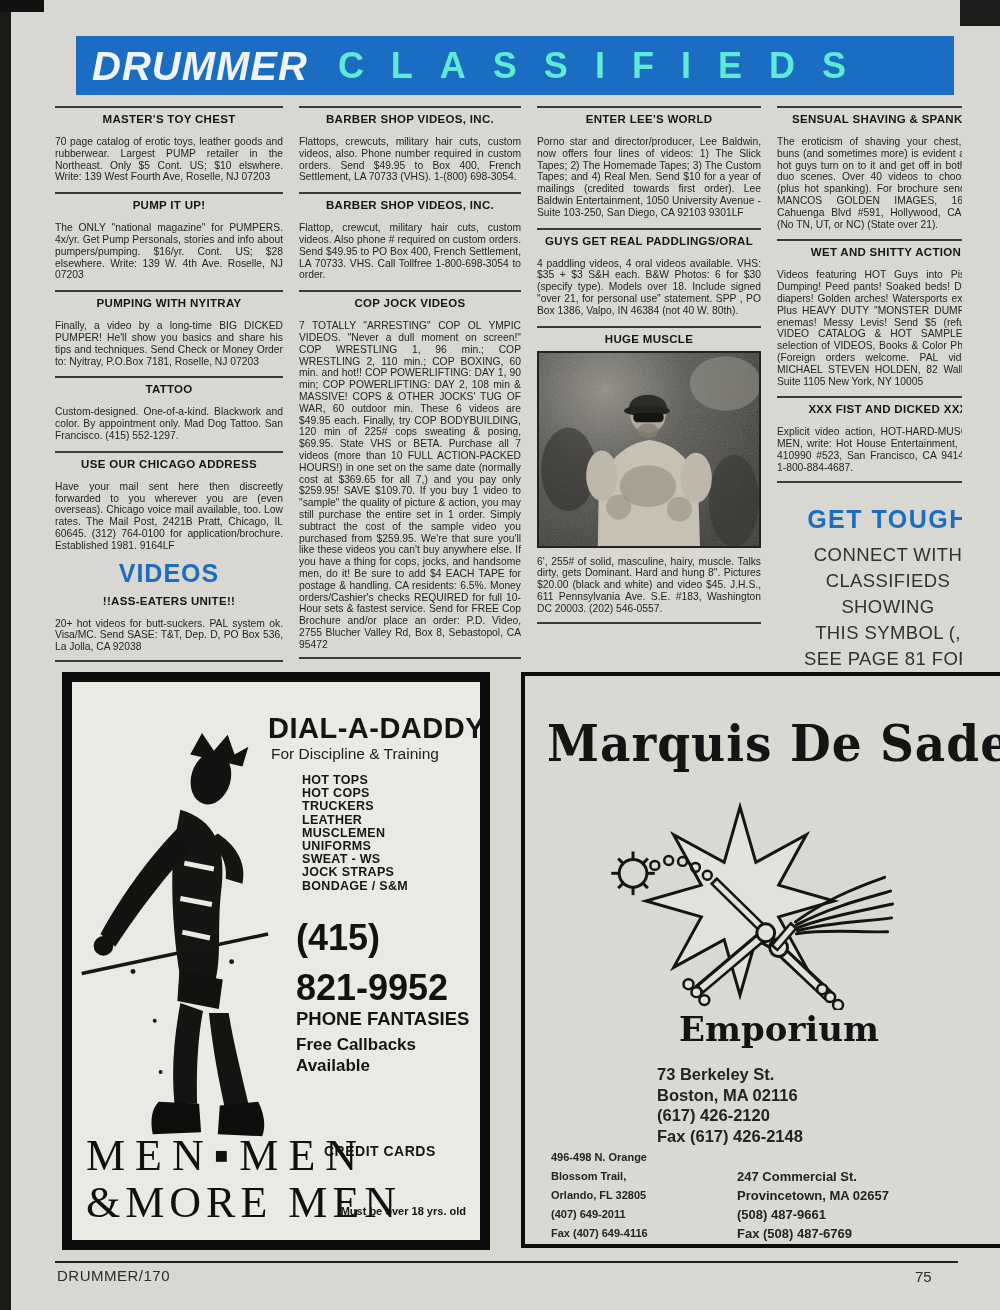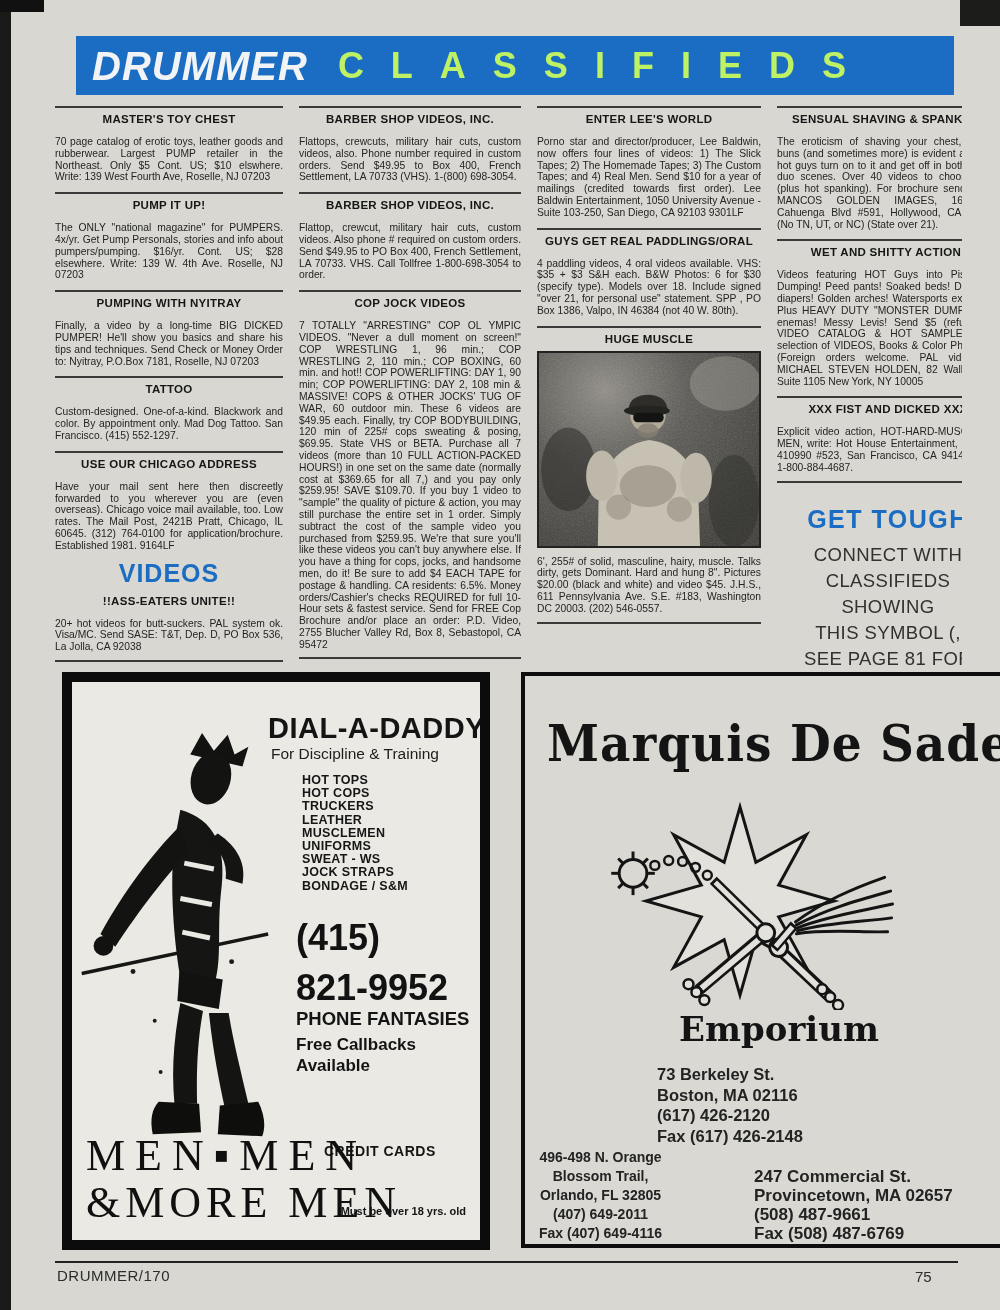--- a/index.html
+++ b/index.html
@@ -18,21 +18,21 @@
   .masthead {
     position:absolute; left:76px; top:36px; width:878px; height:59px;
     background:#1a6dc2; display:flex; align-items:center; padding-left:16px;
     overflow:hidden;
   }
   .masthead .brand {
     font:italic 900 40px/1 "Liberation Sans", sans-serif; color:#f2f3f5;
     letter-spacing:1px; margin-right:30px; transform:scaleY(1.02);
   }
   .masthead .mtitle {
-    font:700 36px/1 "Liberation Sans", sans-serif; color:#bef264;
+    font:700 36px/1 "Liberation Sans", sans-serif; color:#5eead4;
     letter-spacing:27px; white-space:nowrap;
   }
 
   
   .cols {
     position:absolute; left:55px; top:106px; width:907px; height:566px;
     display:grid; grid-template-columns:228px 222px 224px 222px; column-gap:16px;
     overflow:hidden;
   }
   .col { overflow:hidden; }
@@ -95,22 +95,22 @@
     font:700 47px/1 "DejaVu Serif", "Liberation Serif", serif; color:#141414;
     letter-spacing:1px; transform:scaleY(1.06);
   }
   .mq-art { position:absolute; left:34px; top:126px; width:362px; height:208px; }
   .mq-sub {
     position:absolute; left:0; top:336px; width:100%; text-align:center;
     font:700 34px/1 "DejaVu Serif", "Liberation Serif", serif; color:#141414;
   }
   .mq-block { font:700 16.5px/20.5px "Liberation Sans", sans-serif; color:#232323; }
   .mq-boston { position:absolute; left:132px; top:388px; }
-  .mq-orlando { position:absolute; left:14px; top:472px; font-size:14px; line-height:19px;text-align:center; }
-  .mq-prov { position:absolute; left:229px; top:491px; font-size:17px; line-height:19px; }
+  .mq-orlando { position:absolute; left:26px; top:472px; font-size:11px; line-height:19px; }
+  .mq-prov { position:absolute; left:212px; top:491px; font-size:13px; line-height:19px; }
 
   
   .foot-rule { position:absolute; left:55px; top:1261px; width:903px; height:2px; background:#222; }
   .foot-left { position:absolute; left:57px; top:1268px; font:400 15px/1 "Liberation Sans", sans-serif; letter-spacing:.5px; color:#2c2c2c; }
   .foot-page { position:absolute; left:915px; top:1269px; font:400 15px/1 "Liberation Sans", sans-serif; color:#2c2c2c; }
 </style>
 </head>
 <body>
 
 <div class="page">

